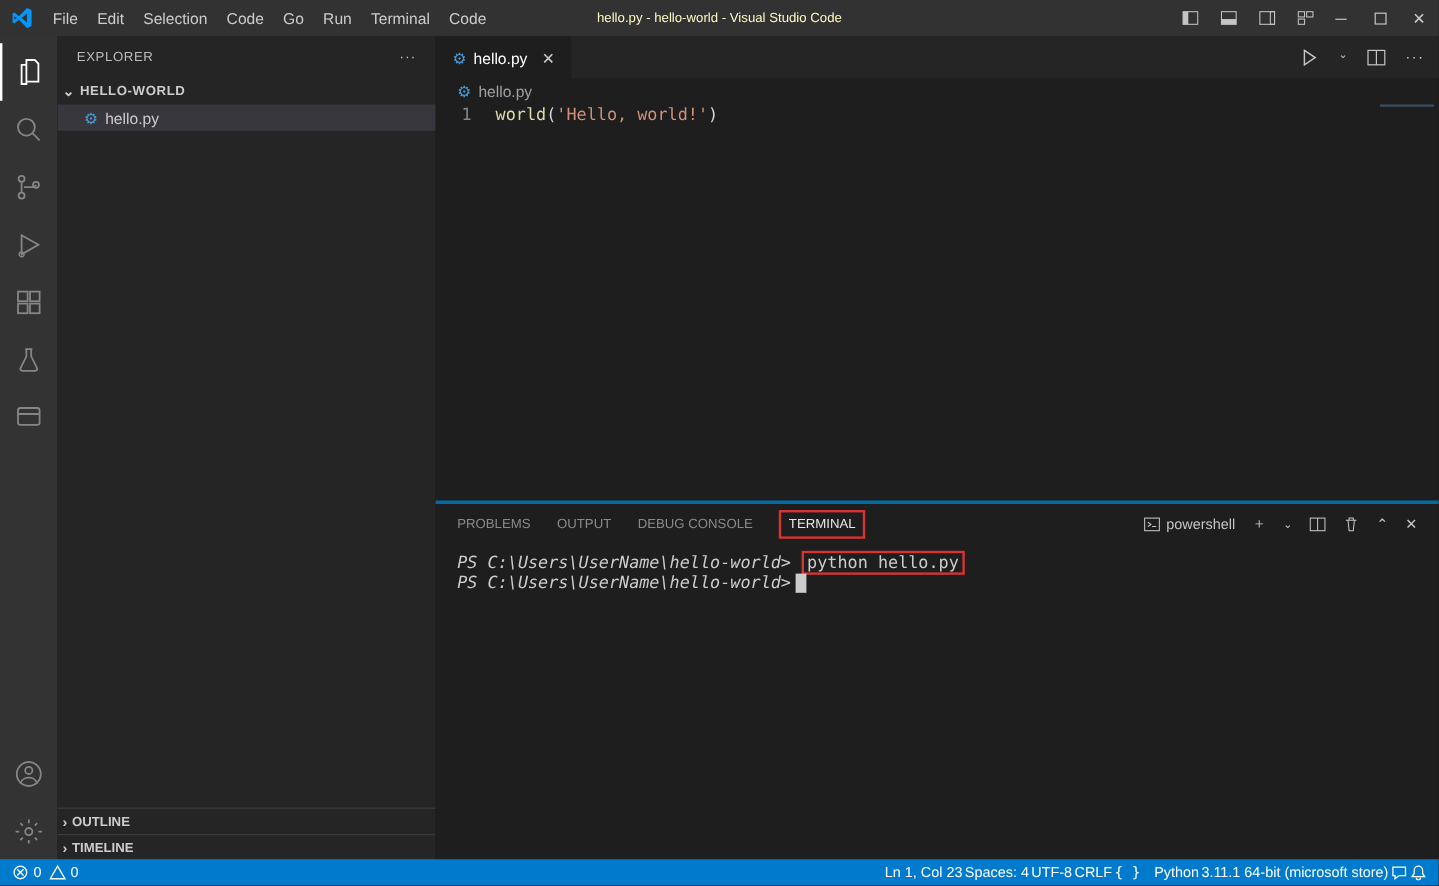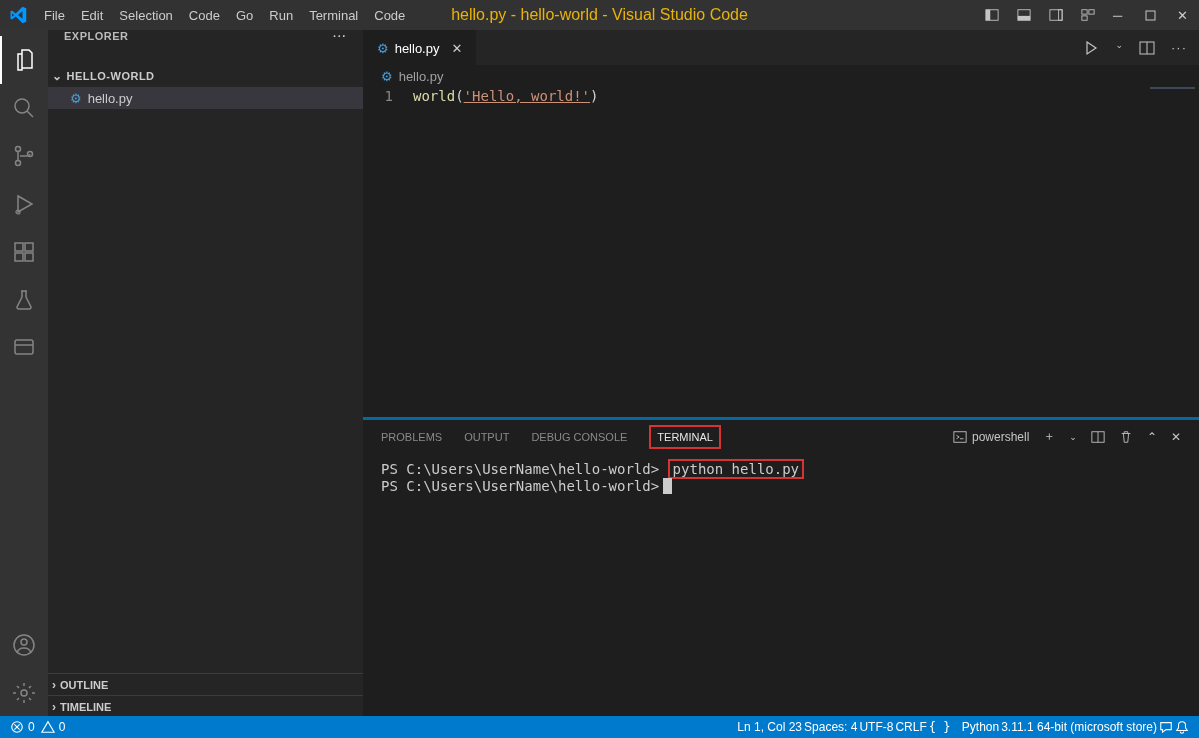--- a/index.html
+++ b/index.html
@@ -11,21 +11,21 @@
   overflow: hidden; position: relative;
 }
 .titlebar {
   height: 30px; background: #323233;
   display: flex; align-items: center;
   padding: 0 8px; position: relative;
 }
 .titlebar .logo { width: 20px; height: 20px; margin-right: 8px; display:flex;align-items:center;justify-content:center;}
 .menu { display: flex; }
 .menu-item { padding: 4px 8px; cursor: default; }
-.titlebar-title { position: absolute; left: 50%; transform: translateX(-50%); color: #eab308; font-size: 16px; }
+.titlebar-title { position: absolute; left: 50%; transform: translateX(-50%); color: #fef9c3; font-size: 11px; }
 .title-right { position: absolute; right: 8px; display: flex; gap: 18px; align-items: center; }
 .title-right .icon { width: 14px; height: 14px; display:flex;align-items:center;justify-content:center; }
 .winbtn { width: 14px; cursor: default; }
 
 .body-row { display: flex; height: 687px; }
 .activitybar {
   width: 48px; background: #333333;
   display: flex; flex-direction: column; align-items: center;
   padding-top: 6px;
 }
@@ -33,22 +33,22 @@
   width: 48px; height: 48px; display: flex; align-items: center; justify-content: center;
   color: #858585; cursor: pointer;
 }
 .activity-icon.active { color: #ffffff; border-left: 2px solid #ffffff; }
 .activity-bottom { margin-top: auto; }
 
 .sidebar {
   width: 315px; background: #252526; display: flex; flex-direction: column;
 }
 .sidebar-title {
-  height: 35px; display: flex; align-items: flex-start; padding: 0 16px;
-  font-size: 11px; color: #bbbbbb; letter-spacing: 0.5px; font-weight: bold;
+  height: 35px; display: flex; align-items: center; padding: 0 16px;
+  font-size: 11px; color: #bbbbbb; letter-spacing: 0.5px;
 }
 .sidebar-title .dots { margin-left: auto; color: #cccccc; letter-spacing:1px;}
 .section-header {
   height: 22px; display: flex; align-items: center; padding: 0 4px;
   font-size: 11px; font-weight: 700; letter-spacing: 0.5px;
 }
 .section-header .chev { margin-right: 4px; font-size: 12px;}
 .file-item {
   height: 22px; display: flex; align-items: center;
   padding-left: 22px; background: #37373d; gap: 6px;
@@ -73,33 +73,33 @@
 .tab-actions { margin-left: auto; display: flex; gap: 16px; padding-right: 12px; color: #c5c5c5;}
 .play-icon { color: #cccccc;}
 
 .breadcrumbs { height: 22px; display: flex; align-items: center; padding-left: 18px; gap:6px; color:#a0a0a0; font-size:13px;}
 .editor { display: flex; }
 .gutter { width: 50px; text-align: right; padding-right: 20px; color: #858585; font-family: Consolas, monospace; font-size: 14px; line-height: 19px;}
 .code-area { font-family: Consolas, monospace; font-size: 14px; line-height: 19px; position: relative;}
 .code-line { white-space: pre; }
 .tok-fn { color: #dcdcaa; }
 .tok-paren { color: #d4d4d4; }
-.tok-str { color: #ce9178; text-decoration: underline; }
+.tok-str { color: #ce9178; }
 .minimap-line { height: 2px; background: #3a4a5a; width: 45px;}
 
 .panel { flex: 1; display: flex; flex-direction: column; background: #1e1e1e; border-top: 3px solid #0369a1;}
 .panel-tabs { height: 33px; display: flex; align-items: center; padding: 0 18px; gap: 22px; font-size: 11px; color: #8a8a8a;}
 .panel-tab { cursor: pointer; padding: 3px 0;}
 .panel-tab.highlighted { border: 2px solid #d63333; padding: 4px 6px; color: #e7e7e7; box-shadow:none;}
 .panel-right { margin-left: auto; display: flex; align-items: center; gap: 14px; color: #c5c5c5; font-size: 12px; padding-left: 40px;}
 .panel-right .shell-name { display: flex; align-items: center; gap: 5px;}
 
 .terminal-body { padding: 8px 18px; font-family: Consolas, monospace; font-size: 14px; line-height: 17px;}
 .term-line { white-space: pre; }
-.term-prompt { color: #cccccc; }
+.term-prompt { color: #cccccc; font-style: italic; }
 .cmd-highlight { border: 2px solid #d63333; padding: 0 3px;}
 .out-highlight { border: 2px solid #d63333; padding: 0 3px; display: inline-block;}
 .cursor-block { display: inline-block; width: 9px; height: 16px; background: #cccccc; vertical-align: text-bottom; margin-left: 4px;}
 
 .statusbar {
   height: 22px; background: #007acc; color: #ffffff;
   display: flex; align-items: center; font-size: 12px;
   padding: 0 10px; gap: 16px;
   position:absolute; bottom:0; left:0; right:0;
 }

